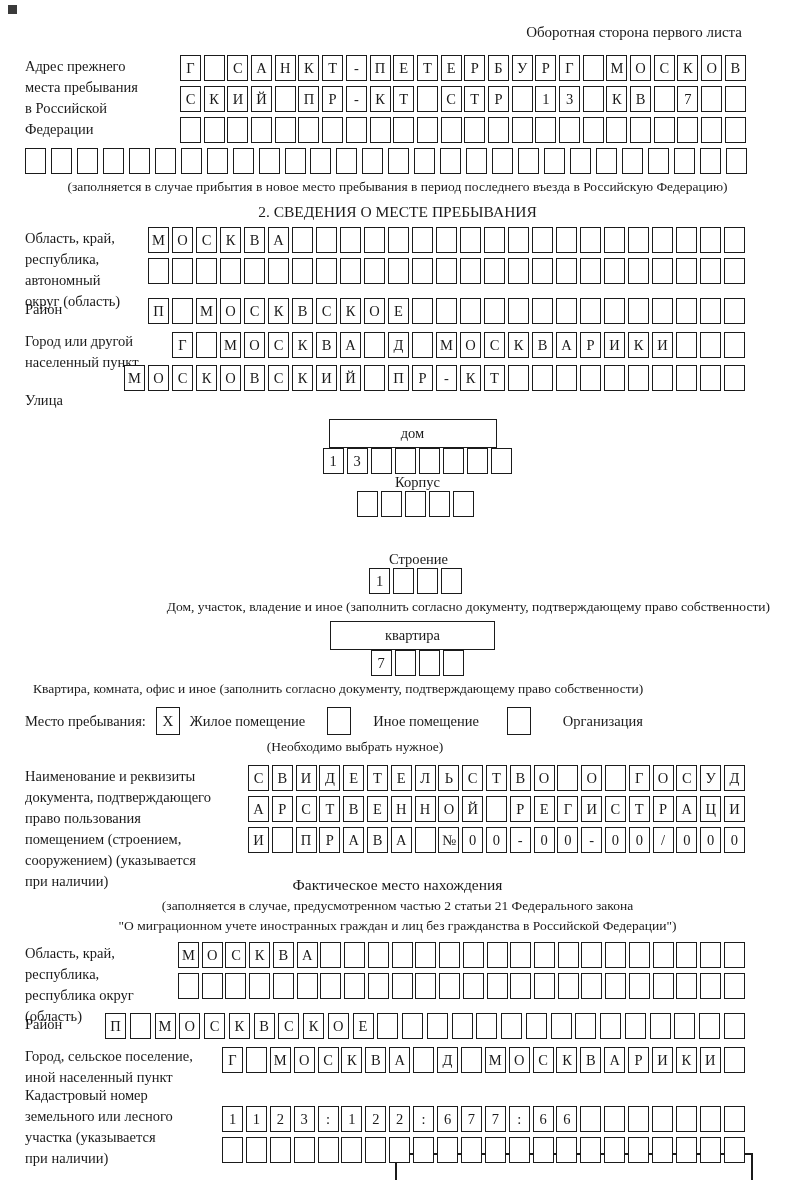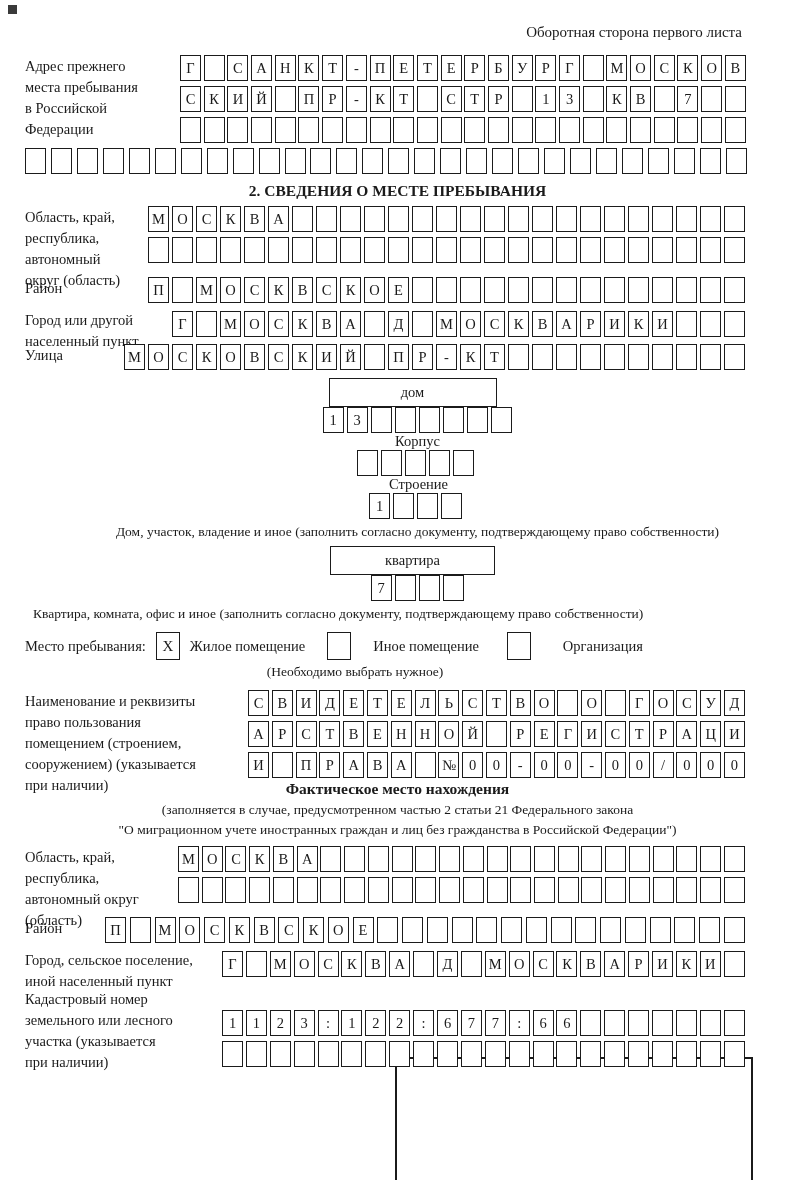--- a/index.html
+++ b/index.html
@@ -8,21 +8,21 @@
   .corner-artifact{position:absolute;left:8px;top:5px;width:9px;height:9px;background:#3a3a3a;}
   .header-note{text-align:right;padding-right:58px;padding-top:24px;font-size:15px;}
   .field{display:flex;align-items:flex-start;margin-top:6px;}
   .field.vcenter{}
   .flabel{font-size:14.5px;line-height:21px;flex-shrink:0;padding-top:1px;}
   .rows{display:flex;flex-direction:column;gap:5px;}
   .boxrow{display:flex;justify-content:space-between;}
   .cell{width:21px;height:26px;box-sizing:border-box;border:1.6px solid #1b1b1b;display:flex;align-items:center;justify-content:center;font-size:14.5px;flex-shrink:0;background:#fff;}
   .boxgroup{display:flex;gap:3px;}
   .caption{font-size:13.5px;text-align:center;margin-top:5px;}
-  .section-title{font-size:15.5px;font-weight:bold;text-align:center;margin-top:8px;}
+  .section-title{font-size:15.5px;font-weight:normal;text-align:center;margin-top:8px;}
   .label-rect{box-sizing:border-box;border:1.6px solid #1b1b1b;height:29px;display:flex;align-items:center;justify-content:center;font-size:14.5px;flex-shrink:0;}
   .domrow{display:flex;align-items:center;margin-top:8px;flex-direction:column;}
   .inline-label{font-size:14.5px;flex-shrink:0;}
   .checkbox{width:24px;height:28px;box-sizing:border-box;border:1.6px solid #1b1b1b;display:flex;align-items:center;justify-content:center;font-size:15px;flex-shrink:0;background:#fff;}
   .mesto-row{display:flex;align-items:center;margin-top:10px;}
   .mesto-note{font-size:13.5px;text-align:center;width:400px;margin-left:130px;margin-top:4px;}
   .fact-note{font-size:13.5px;text-align:center;margin-top:2px;line-height:20px;}
   .stamp-wrap{margin-left:370px;width:380px;margin-top:-16px;}
   .stamp-box{width:358px;height:176px;box-sizing:border-box;border:2px solid #1b1b1b;background:#fff;}
   .stamp-caption{width:378px;font-size:13.5px;line-height:19.5px;text-align:center;margin-top:6px;}
@@ -146,20 +146,21 @@
       <div class="cell"></div>
       <div class="cell"></div>
       <div class="cell"></div>
       <div class="cell"></div>
       <div class="cell"></div>
       <div class="cell"></div>
       <div class="cell"></div>
       <div class="cell"></div>
       <div class="cell"></div>
     </div>
+  <div class="caption" style="width:745px;">(заполняется в случае прибытия в новое место пребывания в период последнего въезда в Российскую Федерацию)</div>
 
   <div class="section-title" style="width:745px;">2. СВЕДЕНИЯ О МЕСТЕ ПРЕБЫВАНИЯ</div>
 
   <div class="field">
     <div class="flabel" style="width:123px;">
         <div>Область, край,</div>
         <div>республика,</div>
         <div>автономный</div>
         <div>округ (область)</div>
       </div>
@@ -279,21 +280,21 @@
         <div class="cell">И</div>
         <div class="cell">К</div>
         <div class="cell">И</div>
         <div class="cell"></div>
         <div class="cell"></div>
         <div class="cell"></div>
       </div>
   </div>
 
   <div class="field vcenter" style="margin-top:-8px;">
-    <div class="flabel" style="width:99px;">Улица</div>
+    <div class="flabel" style="width:99px;margin-top:24px;">Улица</div>
     <div class="boxrow" style="width:621px;">
         <div class="cell">М</div>
         <div class="cell">О</div>
         <div class="cell">С</div>
         <div class="cell">К</div>
         <div class="cell">О</div>
         <div class="cell">В</div>
         <div class="cell">С</div>
         <div class="cell">К</div>
         <div class="cell">И</div>
@@ -330,29 +331,29 @@
         <div class="cell"></div>
       </div>
     <div class="inline-label" style="margin-left:10px;">Корпус</div>
     <div class="boxgroup" style="margin-left:5px;">
         <div class="cell"></div>
         <div class="cell"></div>
         <div class="cell"></div>
         <div class="cell"></div>
         <div class="cell"></div>
       </div>
-    <div class="inline-label" style="margin-left:12px;">Строение</div>
+    <div class="inline-label" style="margin-left:12px;margin-top:34px;">Строение</div>
     <div class="boxgroup" style="margin-left:6px;">
         <div class="cell">1</div>
         <div class="cell"></div>
         <div class="cell"></div>
         <div class="cell"></div>
       </div>
   </div>
-  <div class="caption" style="width:745px;text-align:center;padding-left:8px;box-sizing:border-box;margin-left:16px;">Дом, участок, владение и иное (заполнить согласно документу, подтверждающему право собственности)</div>
+  <div class="caption" style="width:745px;text-align:right;padding-left:8px;box-sizing:border-box;">Дом, участок, владение и иное (заполнить согласно документу, подтверждающему право собственности)</div>
 
   <div class="domrow" style="margin-top:6px;">
     <div class="label-rect" style="width:165px;">квартира</div>
     <div class="boxgroup" style="margin-left:9px;">
         <div class="cell">7</div>
         <div class="cell"></div>
         <div class="cell"></div>
         <div class="cell"></div>
       </div>
   </div>
@@ -365,20 +366,21 @@
     <div class="checkbox" style="margin-left:22px;"></div>
     <div class="inline-label" style="margin-left:22px;">Иное помещение</div>
     <div class="checkbox" style="margin-left:28px;"></div>
     <div class="inline-label" style="margin-left:32px;">Организация</div>
   </div>
   <div class="mesto-note">(Необходимо выбрать нужное)</div>
 
   <div class="field" style="margin-top:10px;">
     <div class="flabel" style="width:223px;">
         <div>Наименование и реквизиты</div>
+        <div>документа, подтверждающего</div>
         <div>право пользования</div>
         <div>помещением (строением,</div>
         <div>сооружением) (указывается</div>
         <div>при наличии)</div>
       </div>
     <div class="rows">
       <div class="boxrow" style="width:497px;">
           <div class="cell">С</div>
           <div class="cell">В</div>
           <div class="cell">И</div>
@@ -453,21 +455,21 @@
   <div class="section-title" style="width:745px;margin-top:-16px;">Фактическое место нахождения</div>
   <div class="fact-note" style="width:745px;">
       <div>(заполняется в случае, предусмотренном частью 2 статьи 21 Федерального закона</div>
       <div>"О миграционном учете иностранных граждан и лиц без гражданства в Российской Федерации")</div>
     </div>
 
   <div class="field">
     <div class="flabel" style="width:153px;">
         <div>Область, край,</div>
         <div>республика,</div>
-        <div>автономный округ</div>
+        <div>республика округ</div>
         <div>(область)</div>
       </div>
     <div class="rows">
       <div class="boxrow" style="width:567px;">
           <div class="cell">М</div>
           <div class="cell">О</div>
           <div class="cell">С</div>
           <div class="cell">К</div>
           <div class="cell">В</div>
           <div class="cell">А</div>

